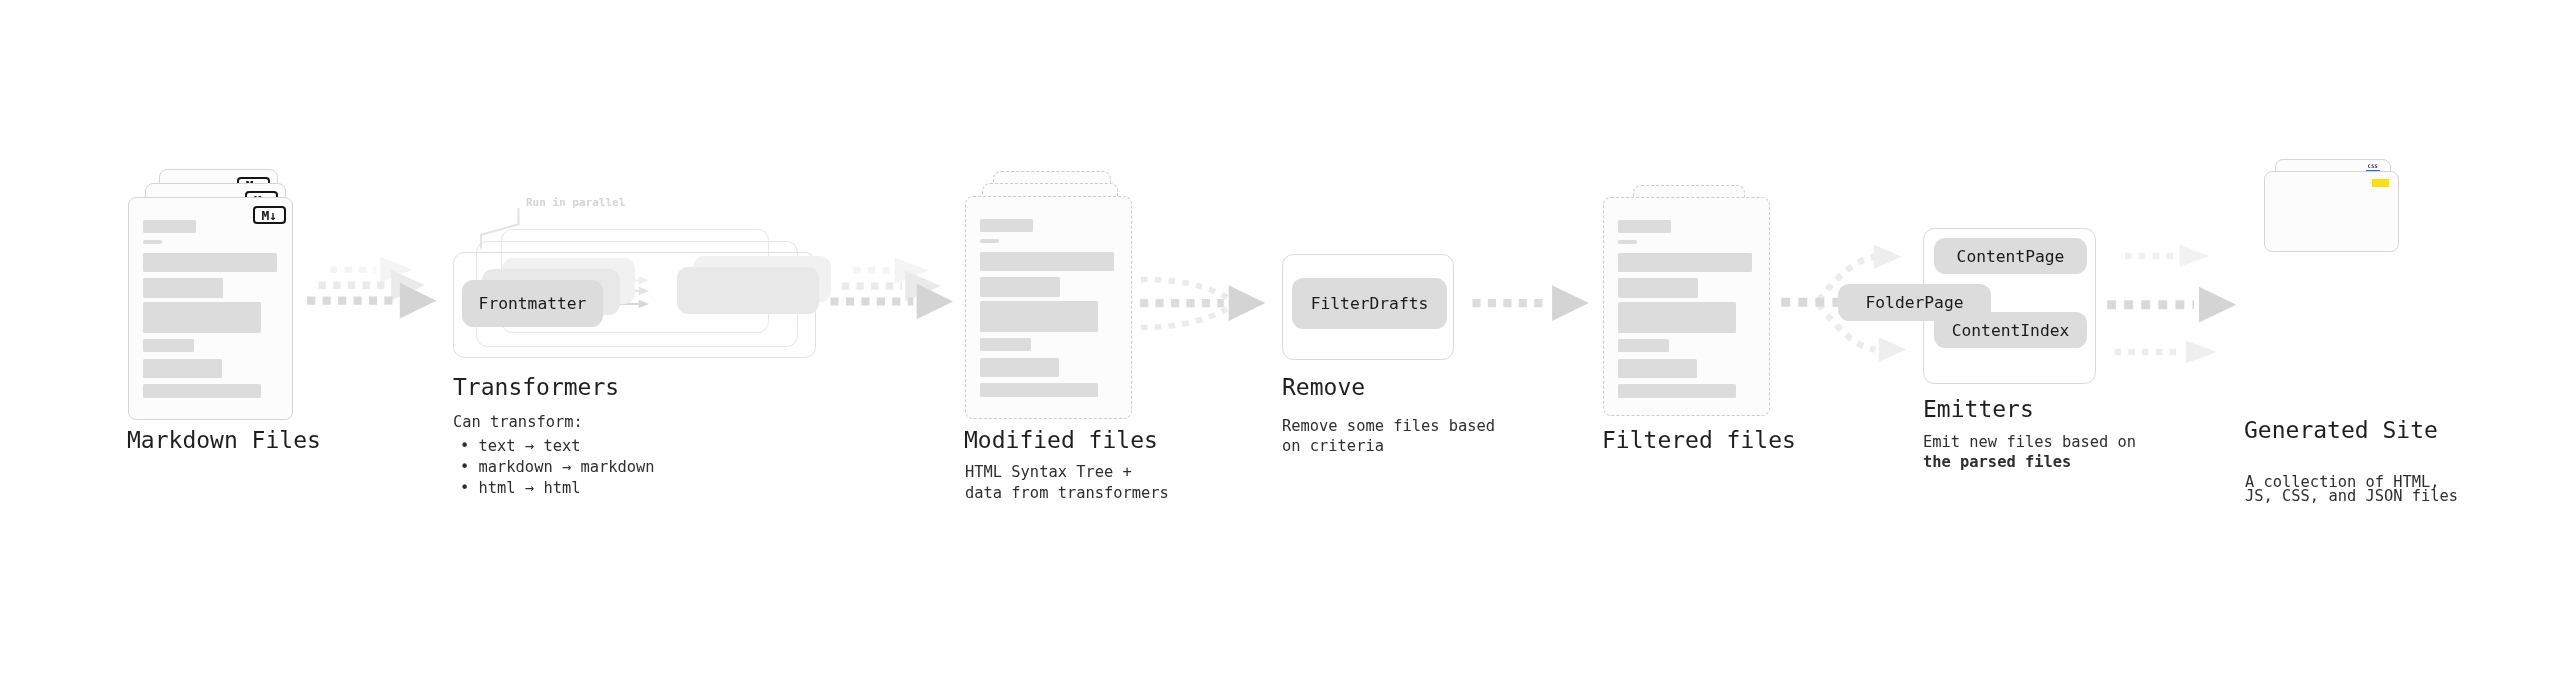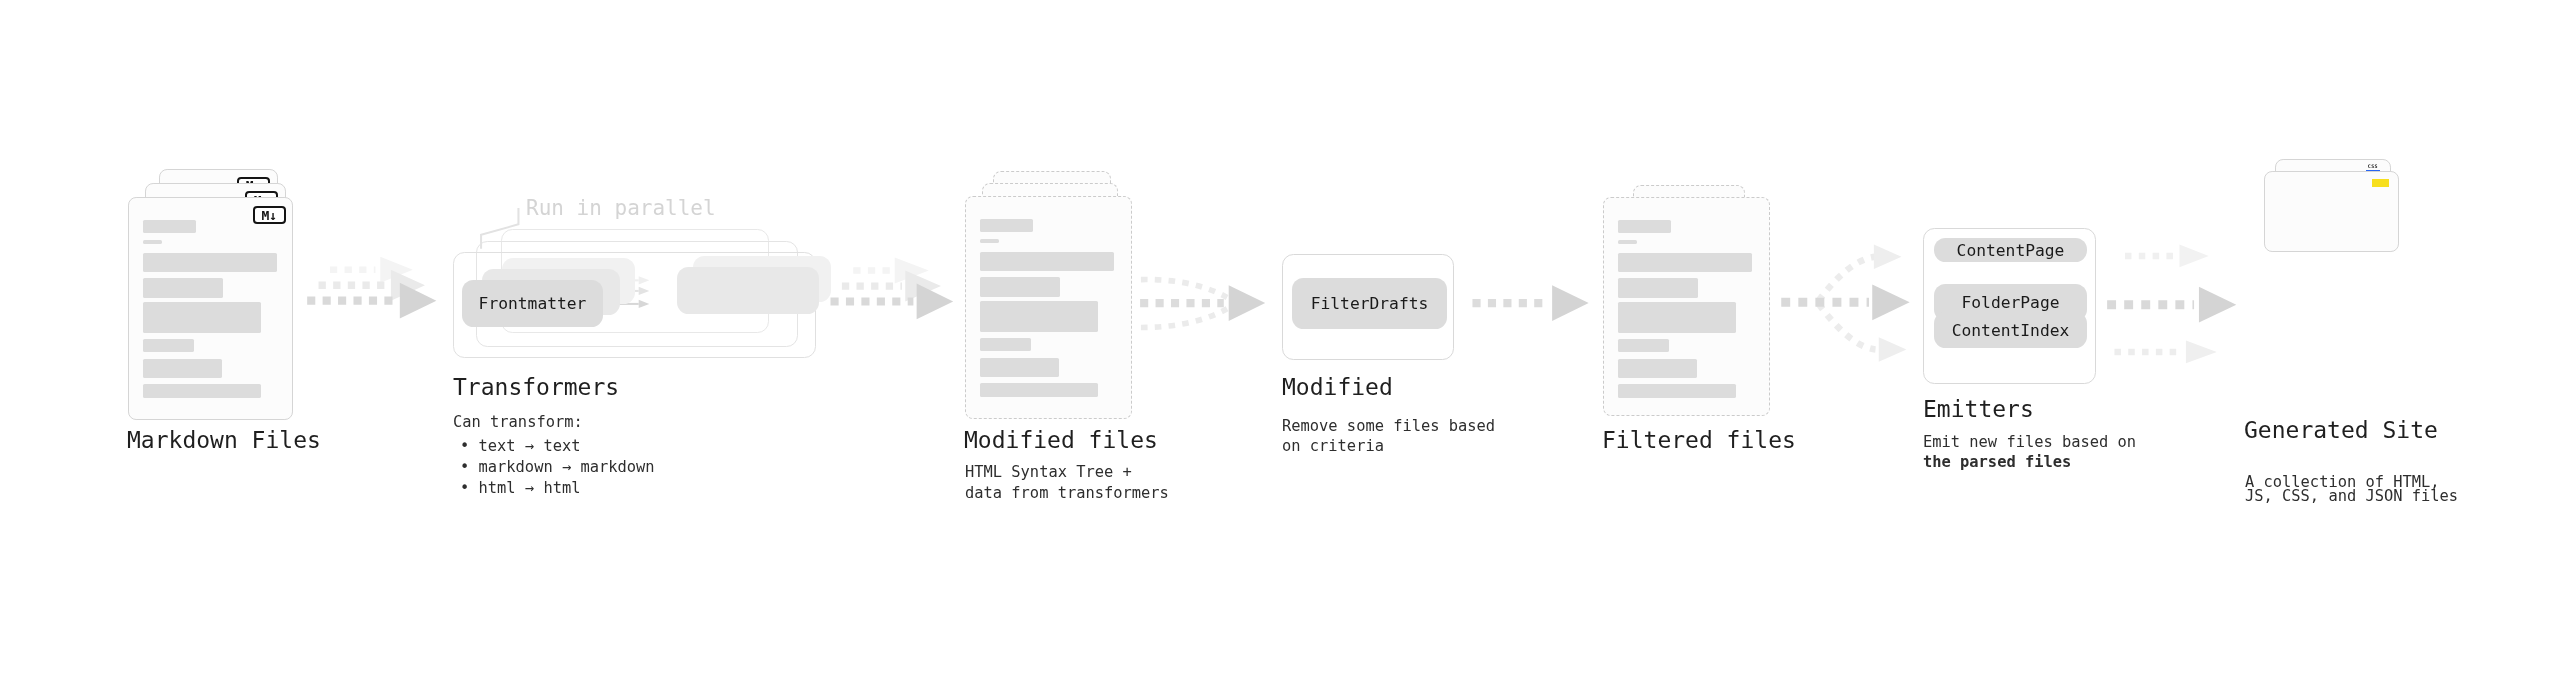--- a/index.html
+++ b/index.html
@@ -35,21 +35,21 @@
   
   .outline{position:absolute;border:1.6px solid #e0e0e0;border-radius:11.4px;box-sizing:border-box;background:transparent;}
   .outline.solid2{border-color:#d9d9d9;background:#ffffff;}
   .gbox{position:absolute;background:#dcdcdc;border-radius:11.4px;display:flex;align-items:center;justify-content:center;
         font-size:16.3px;color:#1a1a1a;box-sizing:border-box;}
   .gbox.ghost1{background:#e8e8e8;}
   .gbox.ghost2{background:#f1f1f1;}
   
   .title{position:absolute;font-size:23px;line-height:1.2;color:#1f1f1f;white-space:nowrap;}
   .body-line{position:absolute;font-size:15.4px;line-height:1.2;color:#2e2e2e;white-space:nowrap;}
-  .annotation{position:absolute;font-size:21px;color:#d4d4d4;white-space:nowrap;}
+  .annotation{position:absolute;font-size:11px;color:#d4d4d4;white-space:nowrap;font-weight:bold;}
 </style>
 </head>
 <body>
 
 <div class="canvas">
 
   <svg class="arrows" width="2576" height="681" viewBox="0 0 3170 838">
 
     <g>
       <line x1="406" y1="332" x2="462" y2="332" stroke="#f4f4f4" stroke-width="8" stroke-dasharray="9 9"></line>
@@ -170,44 +170,44 @@
       </div>
   </div>
   <div class="title abs" style="left:964px;top:427px;">Modified files</div>
   <div class="body-line abs" style="left:965px;top:463px;">HTML Syntax Tree +</div>
   <div class="body-line abs" style="left:965px;top:484px;">data from transformers</div>
 
   <div class="outline solid2 abs" style="left:1282px;top:254px;width:172px;height:106px;"></div>
   <div class="gbox abs" style="left:1292px;top:278px;width:155px;height:51px;">
       <span>FilterDrafts</span>
     </div>
-  <div class="title abs" style="left:1282px;top:374px;">Modified</div>
+  <div class="title abs" style="left:1282px;top:374px;">Remove</div>
   <div class="body-line abs" style="left:1282px;top:417px;">Remove some files based</div>
   <div class="body-line abs" style="left:1282px;top:437px;">on criteria</div>
 
   <div class="doc dashed abs" style="left:1633px;top:185px;width:112px;height:73px;"></div>
   <div class="doc dashed abs" style="left:1603px;top:197px;width:167px;height:219px;">
     <div class="skel">
         <div class="skel-bar" style="width: 53px; height: 13px; margin-bottom: 6.5px;"></div>
         <div class="skel-bar" style="width: 18.7px; height: 4.9px; margin-bottom: 9px;"></div>
         <div class="skel-bar" style="width: 134px; height: 18.7px; margin-bottom: 5.7px;"></div>
         <div class="skel-bar" style="width: 80px; height: 20.3px; margin-bottom: 4.1px;"></div>
         <div class="skel-bar" style="width: 118px; height: 31px; margin-bottom: 5.7px;"></div>
         <div class="skel-bar" style="width: 51px; height: 13px; margin-bottom: 7.3px;"></div>
         <div class="skel-bar" style="width: 79px; height: 18.7px; margin-bottom: 5.7px;"></div>
         <div class="skel-bar" style="width: 118px; height: 14px; margin-bottom: 0px;"></div>
       </div>
   </div>
   <div class="title abs" style="left:1602px;top:427px;">Filtered files</div>
 
   <div class="outline solid2 abs" style="left:1923px;top:228px;width:173px;height:156px;"></div>
-  <div class="gbox abs" style="left:1934px;top:238px;width:153px;height:24px;">
+  <div class="gbox abs" style="left:1934px;top:238px;width:153px;height:36px;">
       <span>ContentPage</span>
     </div>
-  <div class="gbox abs" style="left:1934px;top:284px;width:153px;height:37px;">
+  <div class="gbox abs" style="left:1838px;top:284px;width:153px;height:37px;">
       <span>FolderPage</span>
     </div>
   <div class="gbox abs" style="left:1934px;top:312px;width:153px;height:36px;align-items:center;">
       <span>ContentIndex</span>
     </div>
   <div class="title abs" style="left:1923px;top:396px;">Emitters</div>
   <div class="body-line abs" style="left:1923px;top:433px;">Emit new files based on</div>
   <div class="body-line abs" style="left:1923px;top:453px;font-weight:bold;">the parsed files</div>
 
   <div class="doc abs" style="left:2275px;top:159px;width:116px;height:73px;">

